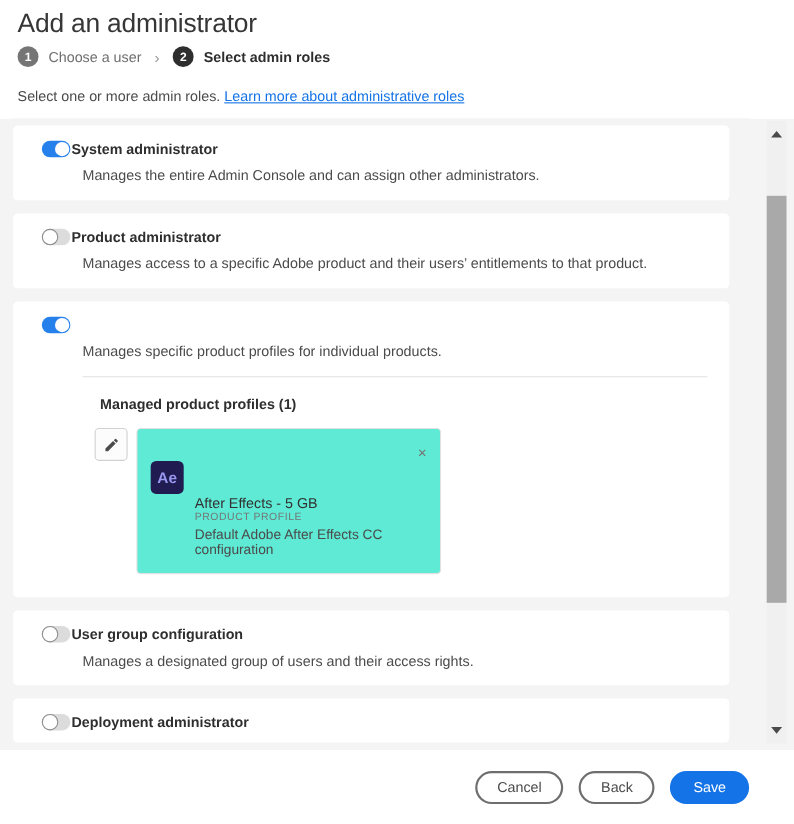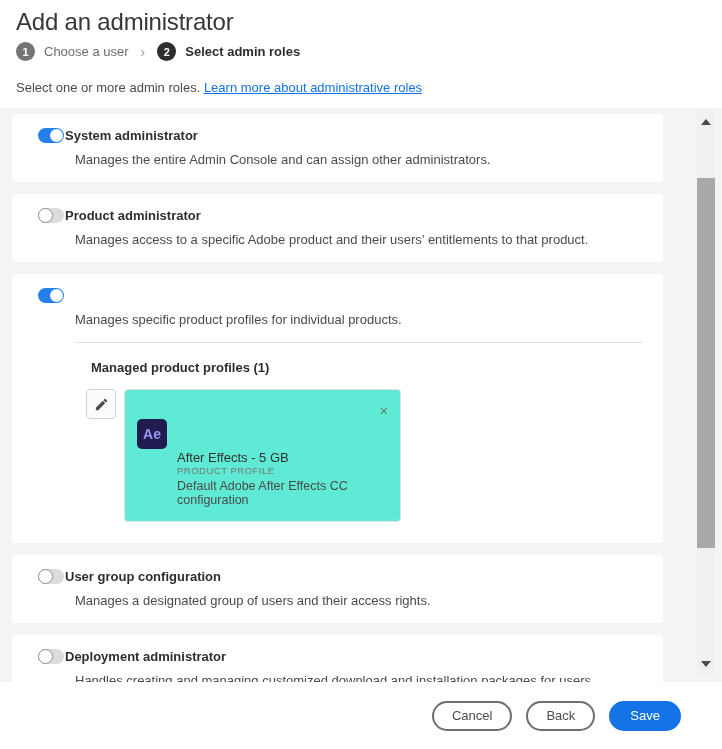--- a/index.html
+++ b/index.html
@@ -156,21 +156,20 @@
     <div class="role-desc">Manages a designated group of users and their access rights.</div>
   </div>
 
   <div class="role-card">
     <div class="role-row">
       <div class="toggle">
           <span class="knob"></span>
         </div>
       <span class="role-name">Deployment administrator</span>
     </div>
-    <div class="role-desc">Handles creating and managing customized download and installation packages for users.</div>
   </div>
 
   <div class="scrollbar">
     <div class="sb-arrow up">
         <span class="tri-up"></span>
       </div>
     <div class="sb-thumb"></div>
     <div class="sb-arrow down">
         <span class="tri-down"></span>
       </div>

